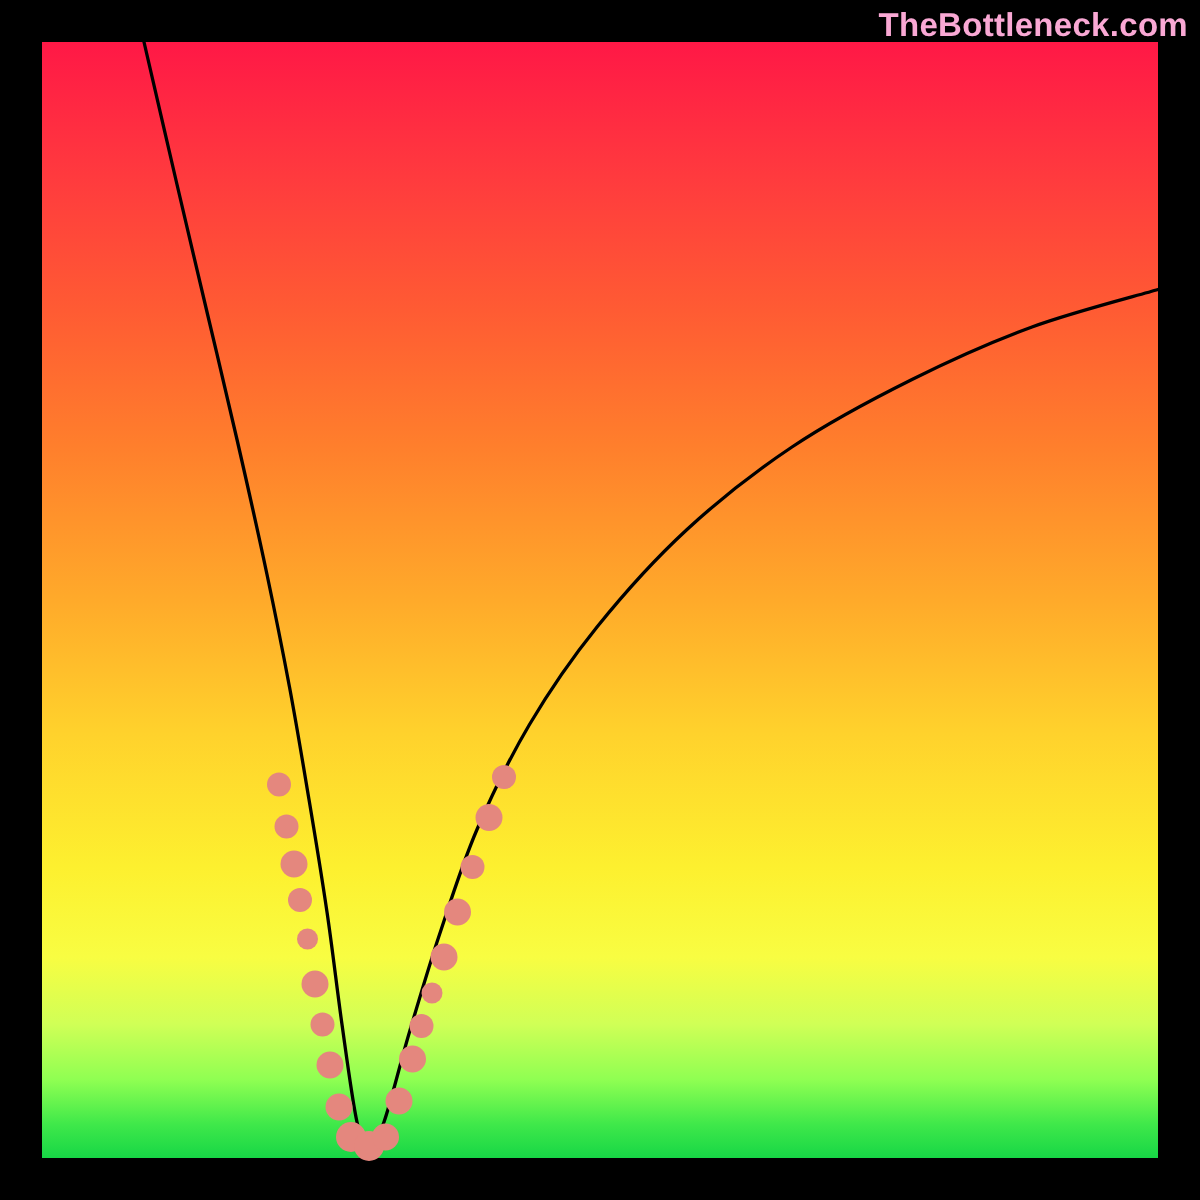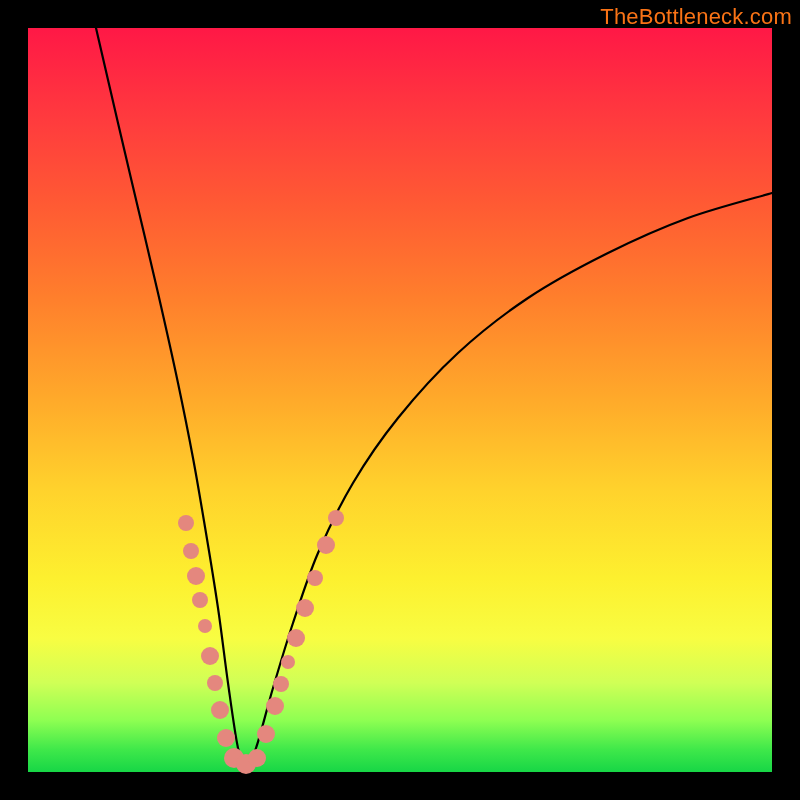--- a/index.html
+++ b/index.html
@@ -39,23 +39,23 @@
       #d0ff56 88%,
       #8fff52 93%,
       #3fe84a 97%,
       #17d646 100%
     );
   }
   .watermark {
     position: absolute;
     top: 4px;
     right: 8px;
-    color: #f97316;
+    color: #f9a8d4;
     font-size: 22px;
-    font-weight: 400;
+    font-weight: 700;
     letter-spacing: 0.2px;
     user-select: none;
   }
   svg.curve-layer {
     position: absolute;
     left: 0;
     top: 0;
     width: 744px;
     height: 744px;
     overflow: visible;

